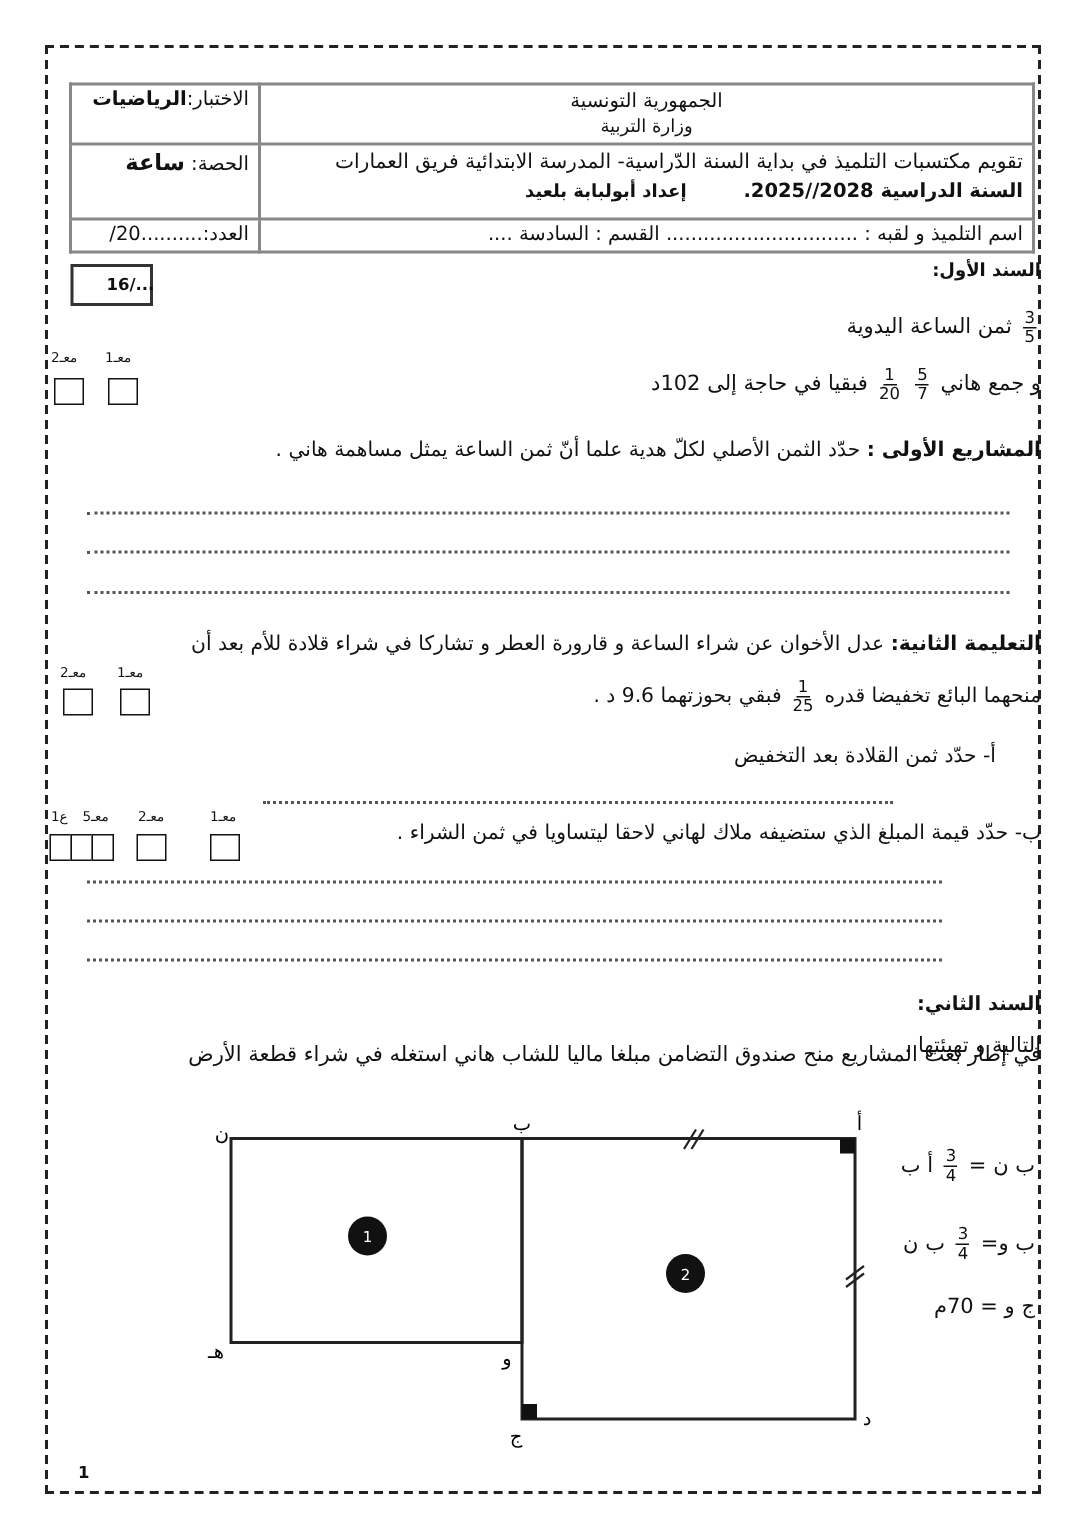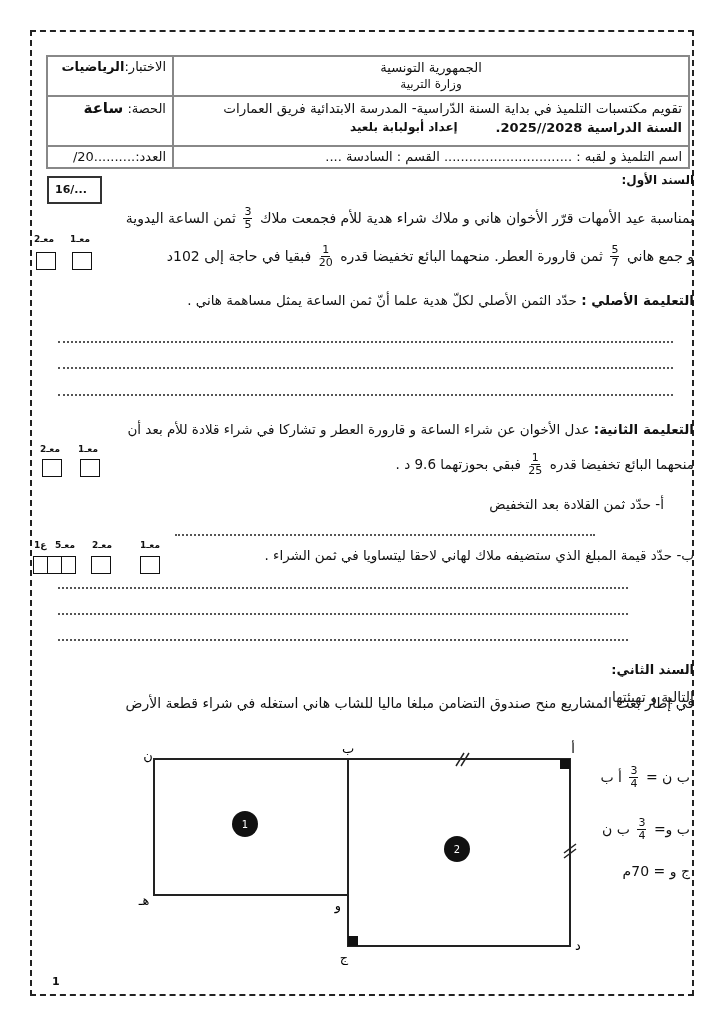--- a/index.html
+++ b/index.html
@@ -11,25 +11,25 @@
   table.hdr { position:absolute; left:46px; top:55px; width:644px; border-collapse:collapse;
               direction:rtl; font-size:13px; }
   table.hdr td { border:2px solid #888; padding:2px 6px; vertical-align:top; }
   .c-right { text-align:center; }
   .bold { font-weight:bold; }
   .line { position:absolute; left:58px; width:615px; border-bottom:2px dotted #555; height:0; }
   .frac { display:inline-flex; flex-direction:column; align-items:center; vertical-align:middle;
           font-size:11px; line-height:12px; margin:0 3px; }
   .frac .num { border-bottom:1px solid #111; padding:0 1px; }
   .box { position:absolute; width:20px; height:18px; border:1.5px solid #111; box-sizing:border-box; background:#fff; }
-  .crit { position:absolute; font-size:9px; font-weight:bold; }
+  .crit { position:absolute; font-size:9px; font-weight:normal; }
   .para { position:absolute; right:30px; font-size:14px; direction:rtl; text-align:right; white-space:nowrap; }
   .heading { font-weight:bold; }
   .score-box { position:absolute; left:47px; top:176px; width:55px; height:28px; border:2px solid #333;
-               box-sizing:border-box; font-size:11px; font-weight:bold; padding:5px 0 0 6px; }
+               box-sizing:border-box; font-size:11px; font-weight:bold; padding:5px 0 0 22px; }
   svg text { font-family:"DejaVu Sans", sans-serif; }
 </style>
 </head>
 <body>
 
 <div class="frame"></div>
 
 <table class="hdr">
   <tbody>
       <tr style="height:40px;">
@@ -60,48 +60,46 @@
     </td>
     <td>العدد:..........20/</td>
   </tr>
 </tbody>
   </table>
 
 <div class="para heading" style="top:173px; font-size:12px;">السند الأول:</div>
 <div class="score-box">16/...</div>
 
 <div class="para" style="top:206px;">
-  <span>بمناسبة عيد الأمهات قرّر الأخوان هاني و ملاك شراء هدية للأم فجمعت ملاك</span>
   <span class="frac">
       <span class="num">3</span>
       <span>5</span>
     </span>
   <span>ثمن الساعة اليدوية</span>
 </div>
 <div class="para" style="top:244px; right:30px;">
   <span>و جمع هاني</span>
   <span class="frac">
       <span class="num">5</span>
       <span>7</span>
     </span>
-  <span>ثمن قارورة العطر. منحهما البائع تخفيضا قدره</span>
   <span class="frac">
       <span class="num">1</span>
       <span>20</span>
     </span>
   <span>فبقيا في حاجة إلى 102د</span>
 </div>
 
 <span class="crit" style="left:70px; top:234px;">معـ1</span>
 <span class="crit" style="left:34px; top:234px;">معـ2</span>
 <div class="box" style="left:72px; top:252px;"></div>
 <div class="box" style="left:36px; top:252px;"></div>
 
 <div class="para" style="top:292px; font-size:13.5px;">
-  <span class="heading">التعليمة الأصلي :</span>
+  <span class="heading">المشاريع الأولى :</span>
   <span>حدّد الثمن الأصلي لكلّ هدية علما أنّ ثمن الساعة يمثل مساهمة هاني .</span>
 </div>
 <div class="line" style="top:341px;"></div>
 <div class="line" style="top:367px;"></div>
 <div class="line" style="top:394px;"></div>
 
 <div class="para" style="top:421px; font-size:13.5px;">
   <span class="heading">التعليمة الثانية:</span>
   <span>عدل الأخوان عن شراء الساعة و قارورة العطر و تشاركا في شراء قلادة للأم بعد أن</span>
 </div>

